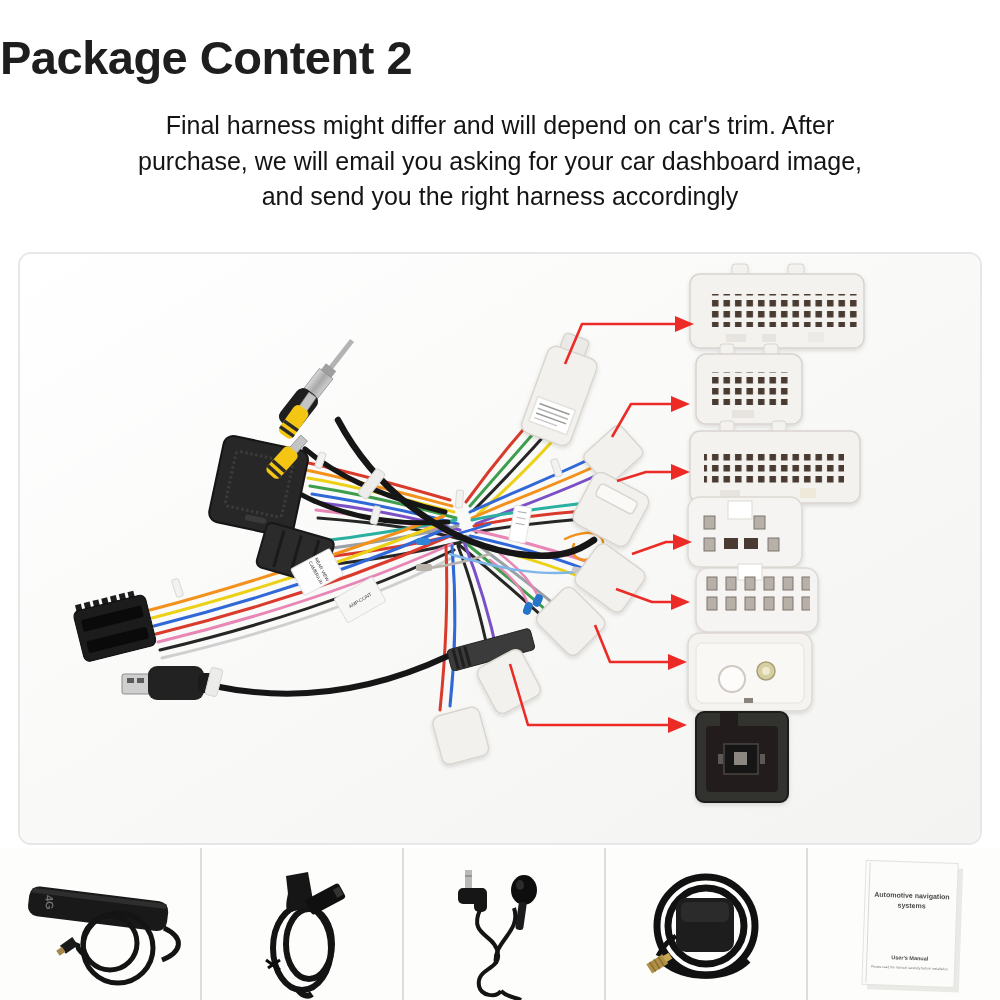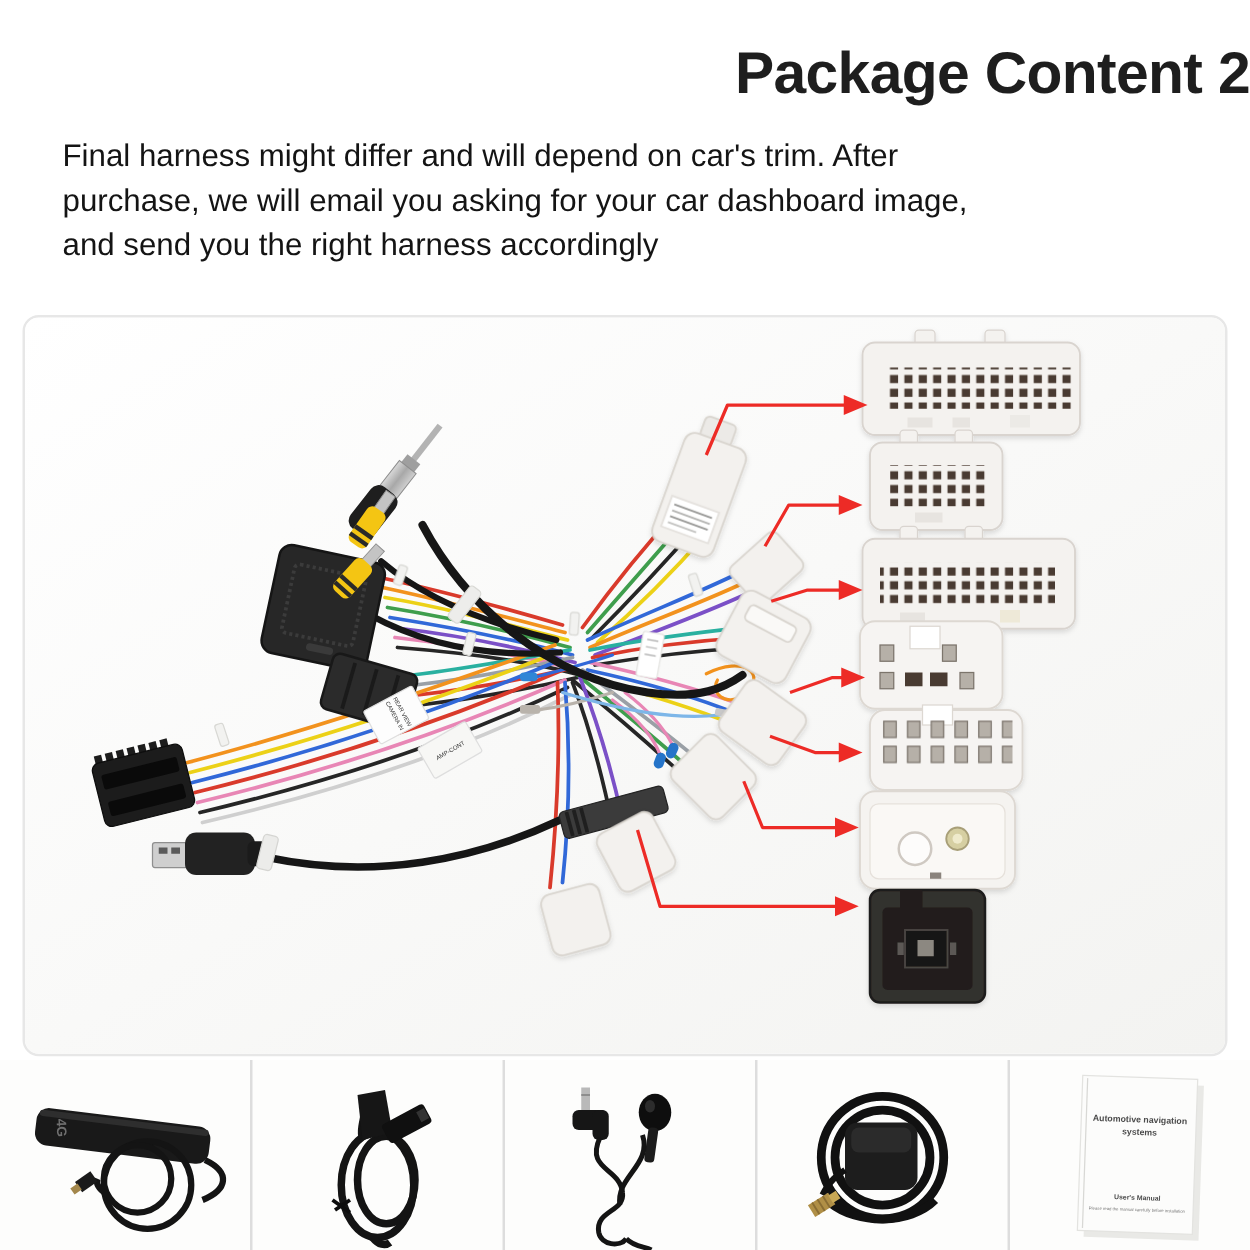--- a/index.html
+++ b/index.html
@@ -1,20 +1,20 @@
 <!DOCTYPE html>
 <html><head>
 <meta charset="utf-8">
 <style>
   html,body{margin:0;padding:0;background:#ffffff;}
   .page{position:relative;width:1000px;height:1000px;background:#ffffff;
         font-family:"Liberation Sans",sans-serif;overflow:hidden;}
-  .title{position:absolute;top:30px;left:0;width:1000px;text-align:right;
+  .title{position:absolute;top:30px;left:0;width:1000px;text-align:left;
          font-size:47px;font-weight:700;color:#1e1e1e;letter-spacing:-0.5px;}
-  .subtitle{position:absolute;top:108px;left:50px;width:900px;text-align:left;
+  .subtitle{position:absolute;top:108px;left:50px;width:900px;text-align:center;
             font-size:25px;color:#141414;line-height:1.42;white-space:pre-line;}
   .panel{position:absolute;top:252px;left:18px;width:960px;height:589px;
          border:2px solid #e7e7e7;border-radius:13px;background:#ffffff;overflow:hidden;}
   .panel svg{display:block;width:100%;height:100%;}
   .bottom{position:absolute;top:848px;left:0;width:1000px;height:152px;display:flex;}
   .cell{width:200px;height:152px;background:#fdfdfc;position:relative;}
   .cell svg{display:block;width:200px;height:152px;}
   .cell + .cell{border-left:2px solid #dddddd;}
   text{font-family:"Liberation Sans",sans-serif;}
 </style>

